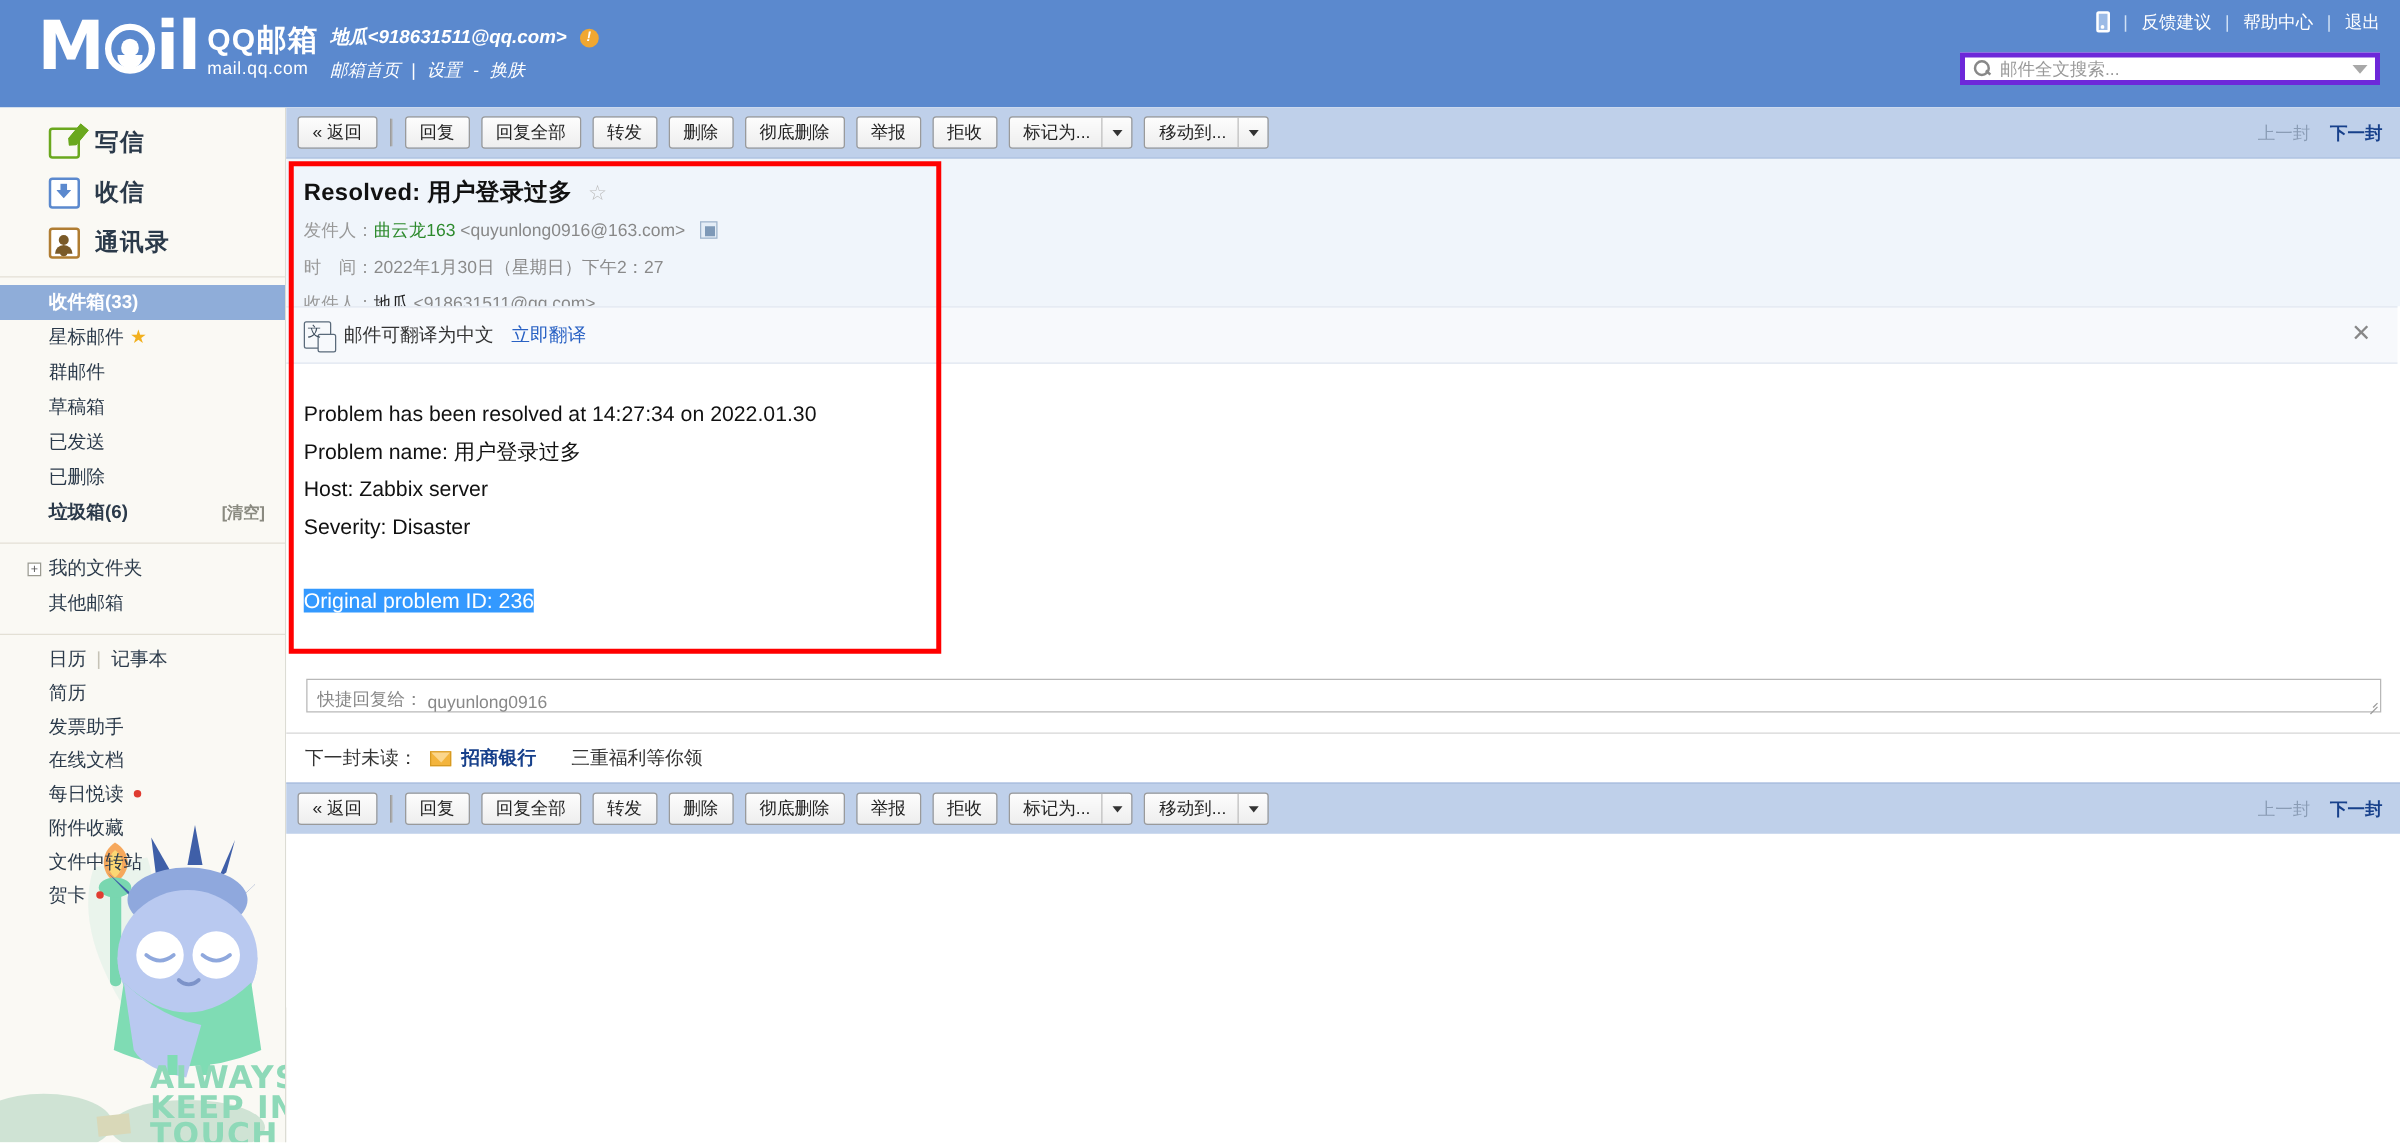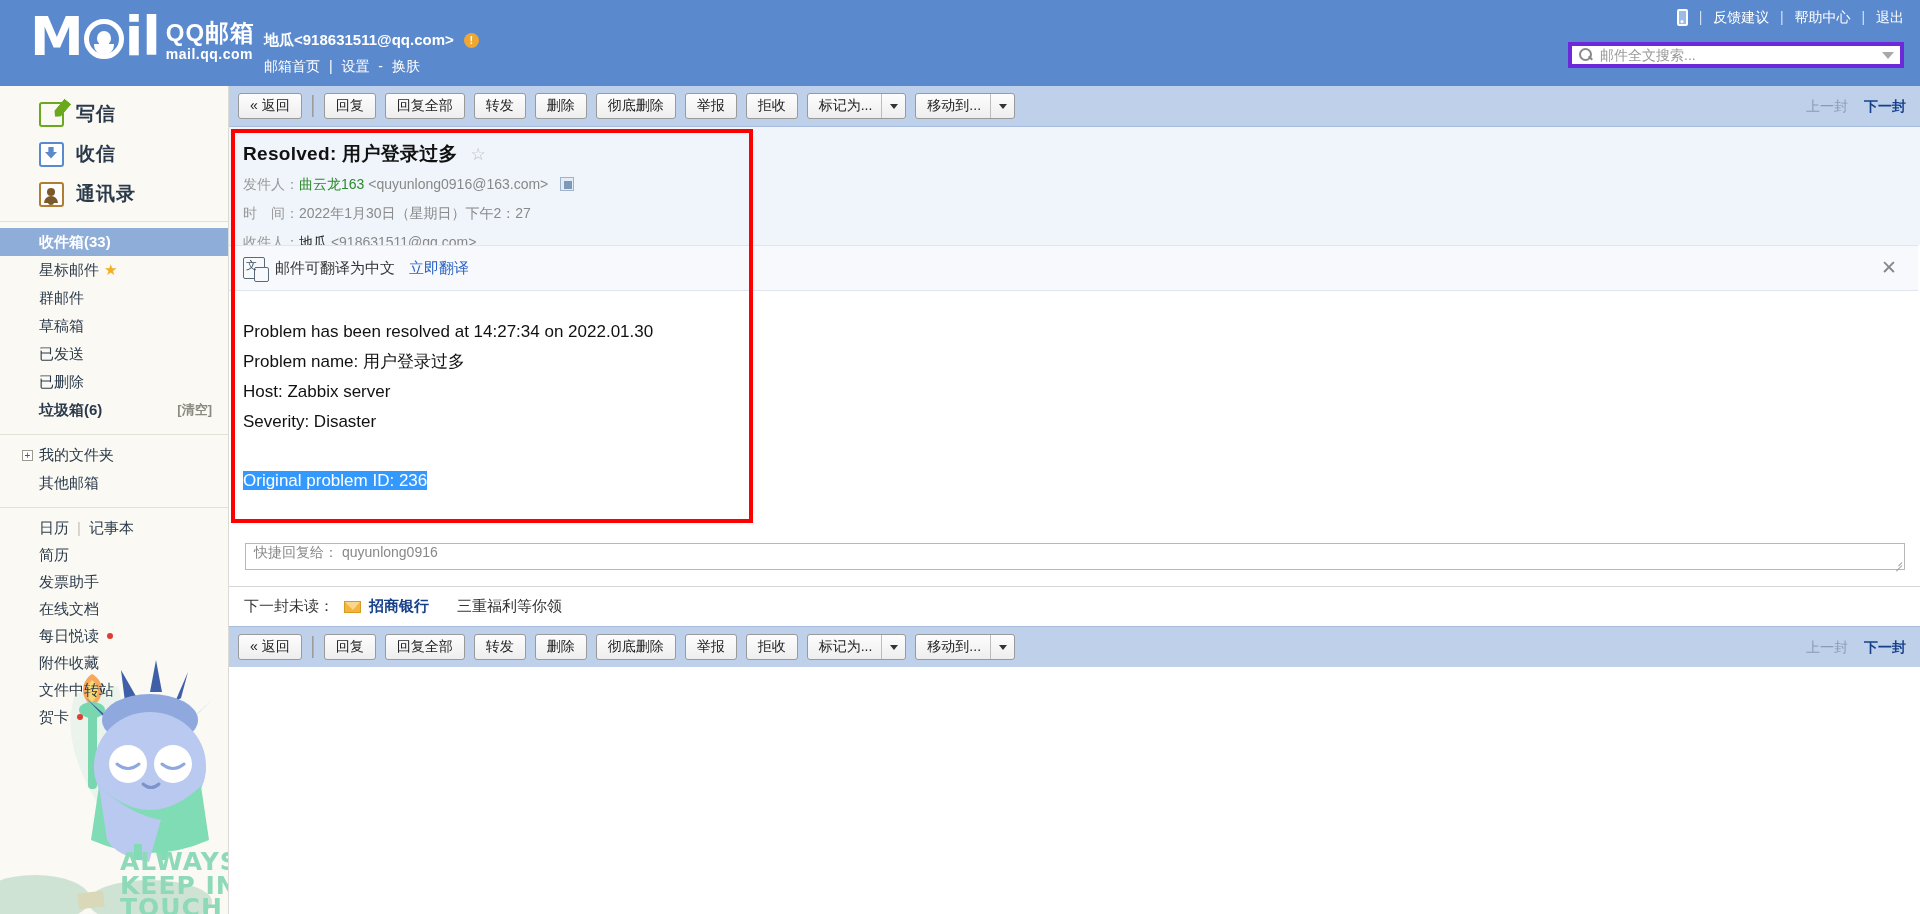--- a/index.html
+++ b/index.html
@@ -14,23 +14,23 @@
 
   
   .header { position:absolute; left:0; top:0; width:1920px; height:86px; background:#5b89ce; }
   .logo-wrap { position:absolute; left:30px; top:8px; display:flex; align-items:flex-end; }
   .logo-mail { font-family:"DejaVu Sans",sans-serif; font-size:54px; font-weight:bold; color:#fff; letter-spacing:-1px; line-height:58px; position:relative; }
   .logo-o { display:inline-block; width:40px; height:40px; border-radius:50%; border:5px solid #fff; position:relative; vertical-align:-4px; margin:0 1px; }
   .logo-o::after { content:""; position:absolute; left:50%; top:7px; transform:translateX(-50%); width:14px; height:14px; border-radius:50% 50% 45% 45%; background:#fff; }
   .logo-o::before { content:""; position:absolute; left:50%; top:20px; transform:translateX(-50%); width:20px; height:11px; border-radius:0 0 10px 10px; background:#fff; }
   .logo-sub { margin-left:6px; margin-bottom:4px; }
   .logo-cn { font-size:24px; color:#fff; font-weight:bold; line-height:26px; letter-spacing:1px; }
-  .logo-url { font-size:14px; color:#fff; font-weight:bold; line-height:16px; letter-spacing:0.5px; }
-
-  .user-block { position:absolute; left:264px; top:28px; }
+  .logo-url { font-size:14px; color:#fff; font-weight:normal; line-height:16px; letter-spacing:0.5px; }
+
+  .user-block { position:absolute; left:264px; top:18px;font-style:italic; }
   .user-line { font-size:15px; color:#fff; font-weight:bold; line-height:24px; white-space:nowrap; }
   .warn-icon { display:inline-block; width:15px; height:15px; border-radius:50%; background:#f0a732; color:#fff; font-size:11px; font-weight:bold; text-align:center; line-height:15px; vertical-align:1px; margin-left:6px; }
   .user-links { font-size:14px; color:#fff; line-height:24px; margin-top:2px; white-space:nowrap; }
   .user-links a { color:#fff; text-decoration:none; }
   .user-links .sep { margin:0 5px; }
 
   .hdr-right { position:absolute; right:16px; top:9px; font-size:14px; color:#fff; white-space:nowrap;padding-left:32px; }
   .hdr-right a { color:#fff; text-decoration:none; }
   .hdr-right .sep { margin:0 7px; color:#cfe0f5; }
   .phone-icon { display:inline-block; width:11px; height:17px; border:2px solid #fff; border-radius:2px; background:#9cbbe6; vertical-align:-4px; position:relative; }
@@ -117,21 +117,21 @@
   .vo-ic.c::after { content:""; position:absolute; left:5px; top:-4px; width:6px; height:6px; border:1.4px solid #6d7c8c; border-bottom:none; background:#fff; }
   .vo-ic.d { border-radius:2px 2px 0 0; }
   .vo-ic.d::after { content:""; position:absolute; left:2px; bottom:-5px; width:11px; height:6px; border:1.4px solid #6d7c8c; background:#fff; }
   .vo-caret { width:0; height:0; border-left:5px solid transparent; border-right:5px solid transparent; border-top:6px solid #6d7c8c; }
 
   .mail-body { position:absolute; left:0; top:166px; padding:24px 0 0 14px; font-size:17px; color:#111; line-height:29px; }
   .mail-body p { margin:0 0 1px 0; white-space:nowrap; }
   .mail-body .spacer { height:29px; }
   .sel { background:#3399ff; color:#fff; }
 
-  .quickreply { position:absolute; left:245px; top:543px; width:1666px; height:27px; border:1px solid #b8b8b8; background:#fff; display:flex; align-items:flex-start; padding:0 8px; font-size:14px; color:#888; }
+  .quickreply { position:absolute; left:245px; top:543px; width:1666px; height:27px; border:1px solid #b8b8b8; background:#fff; display:flex; align-items:flex-end; padding:0 8px; font-size:14px; color:#888; }
   .qr-grip { position:absolute; right:2px; bottom:1px; width:9px; height:9px; }
   .qr-grip::before, .qr-grip::after { content:""; position:absolute; right:0; background:#9a9a9a; height:1px; }
   .qr-grip::before { bottom:2px; width:8px; transform:rotate(-45deg); transform-origin:right; }
   .qr-grip::after { bottom:5px; width:5px; transform:rotate(-45deg); transform-origin:right; }
 
   .nextmail { position:absolute; left:229px; top:585px; width:1691px; height:40px; border-top:1px solid #d6d6d6; display:flex; align-items:center; padding-left:15px; font-size:15px; background:#fff; }
   .nm-lbl { color:#333; }
   .env-ico { display:inline-block; width:17px; height:12px; background:#f3b43c; border:1px solid #d79a22; position:relative; margin:0 8px 0 10px; vertical-align:-1px; }
   .env-ico::after { content:""; position:absolute; left:0; top:0; width:0; height:0; border-left:8px solid transparent; border-right:7px solid transparent; border-top:8px solid #fbd68c; }
   .nm-sender { color:#17408b; font-weight:bold; cursor:pointer; }

